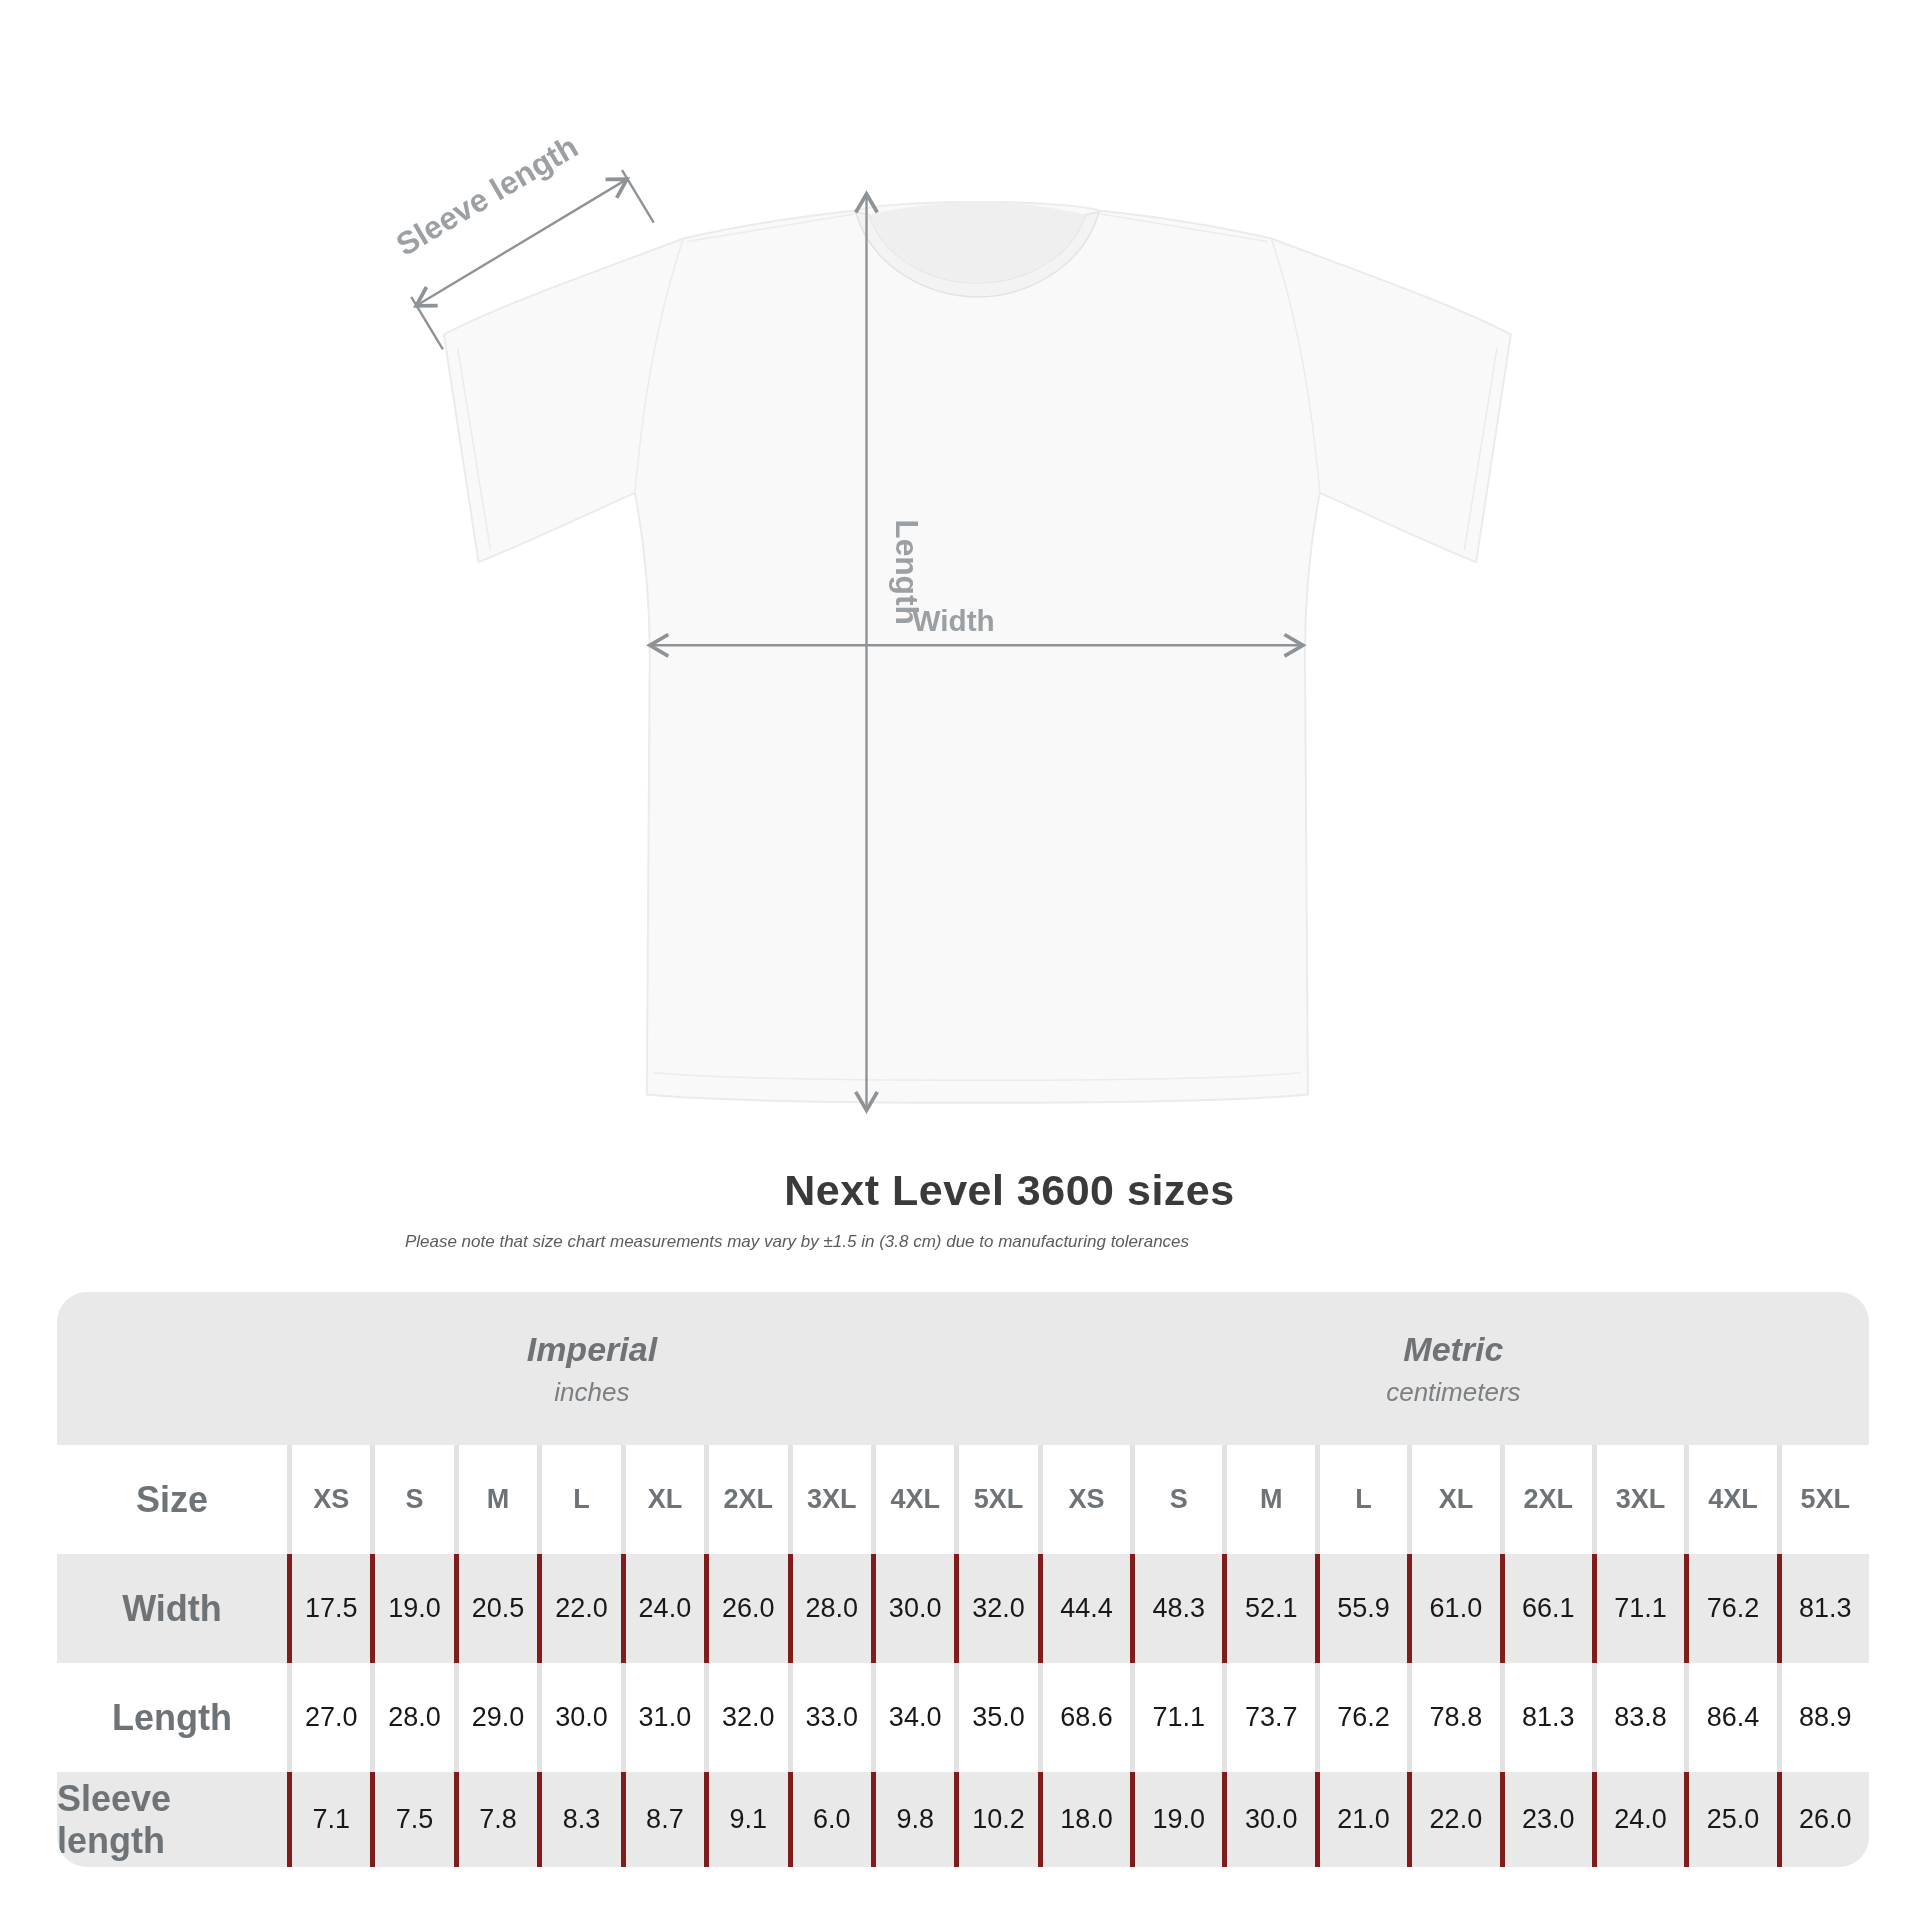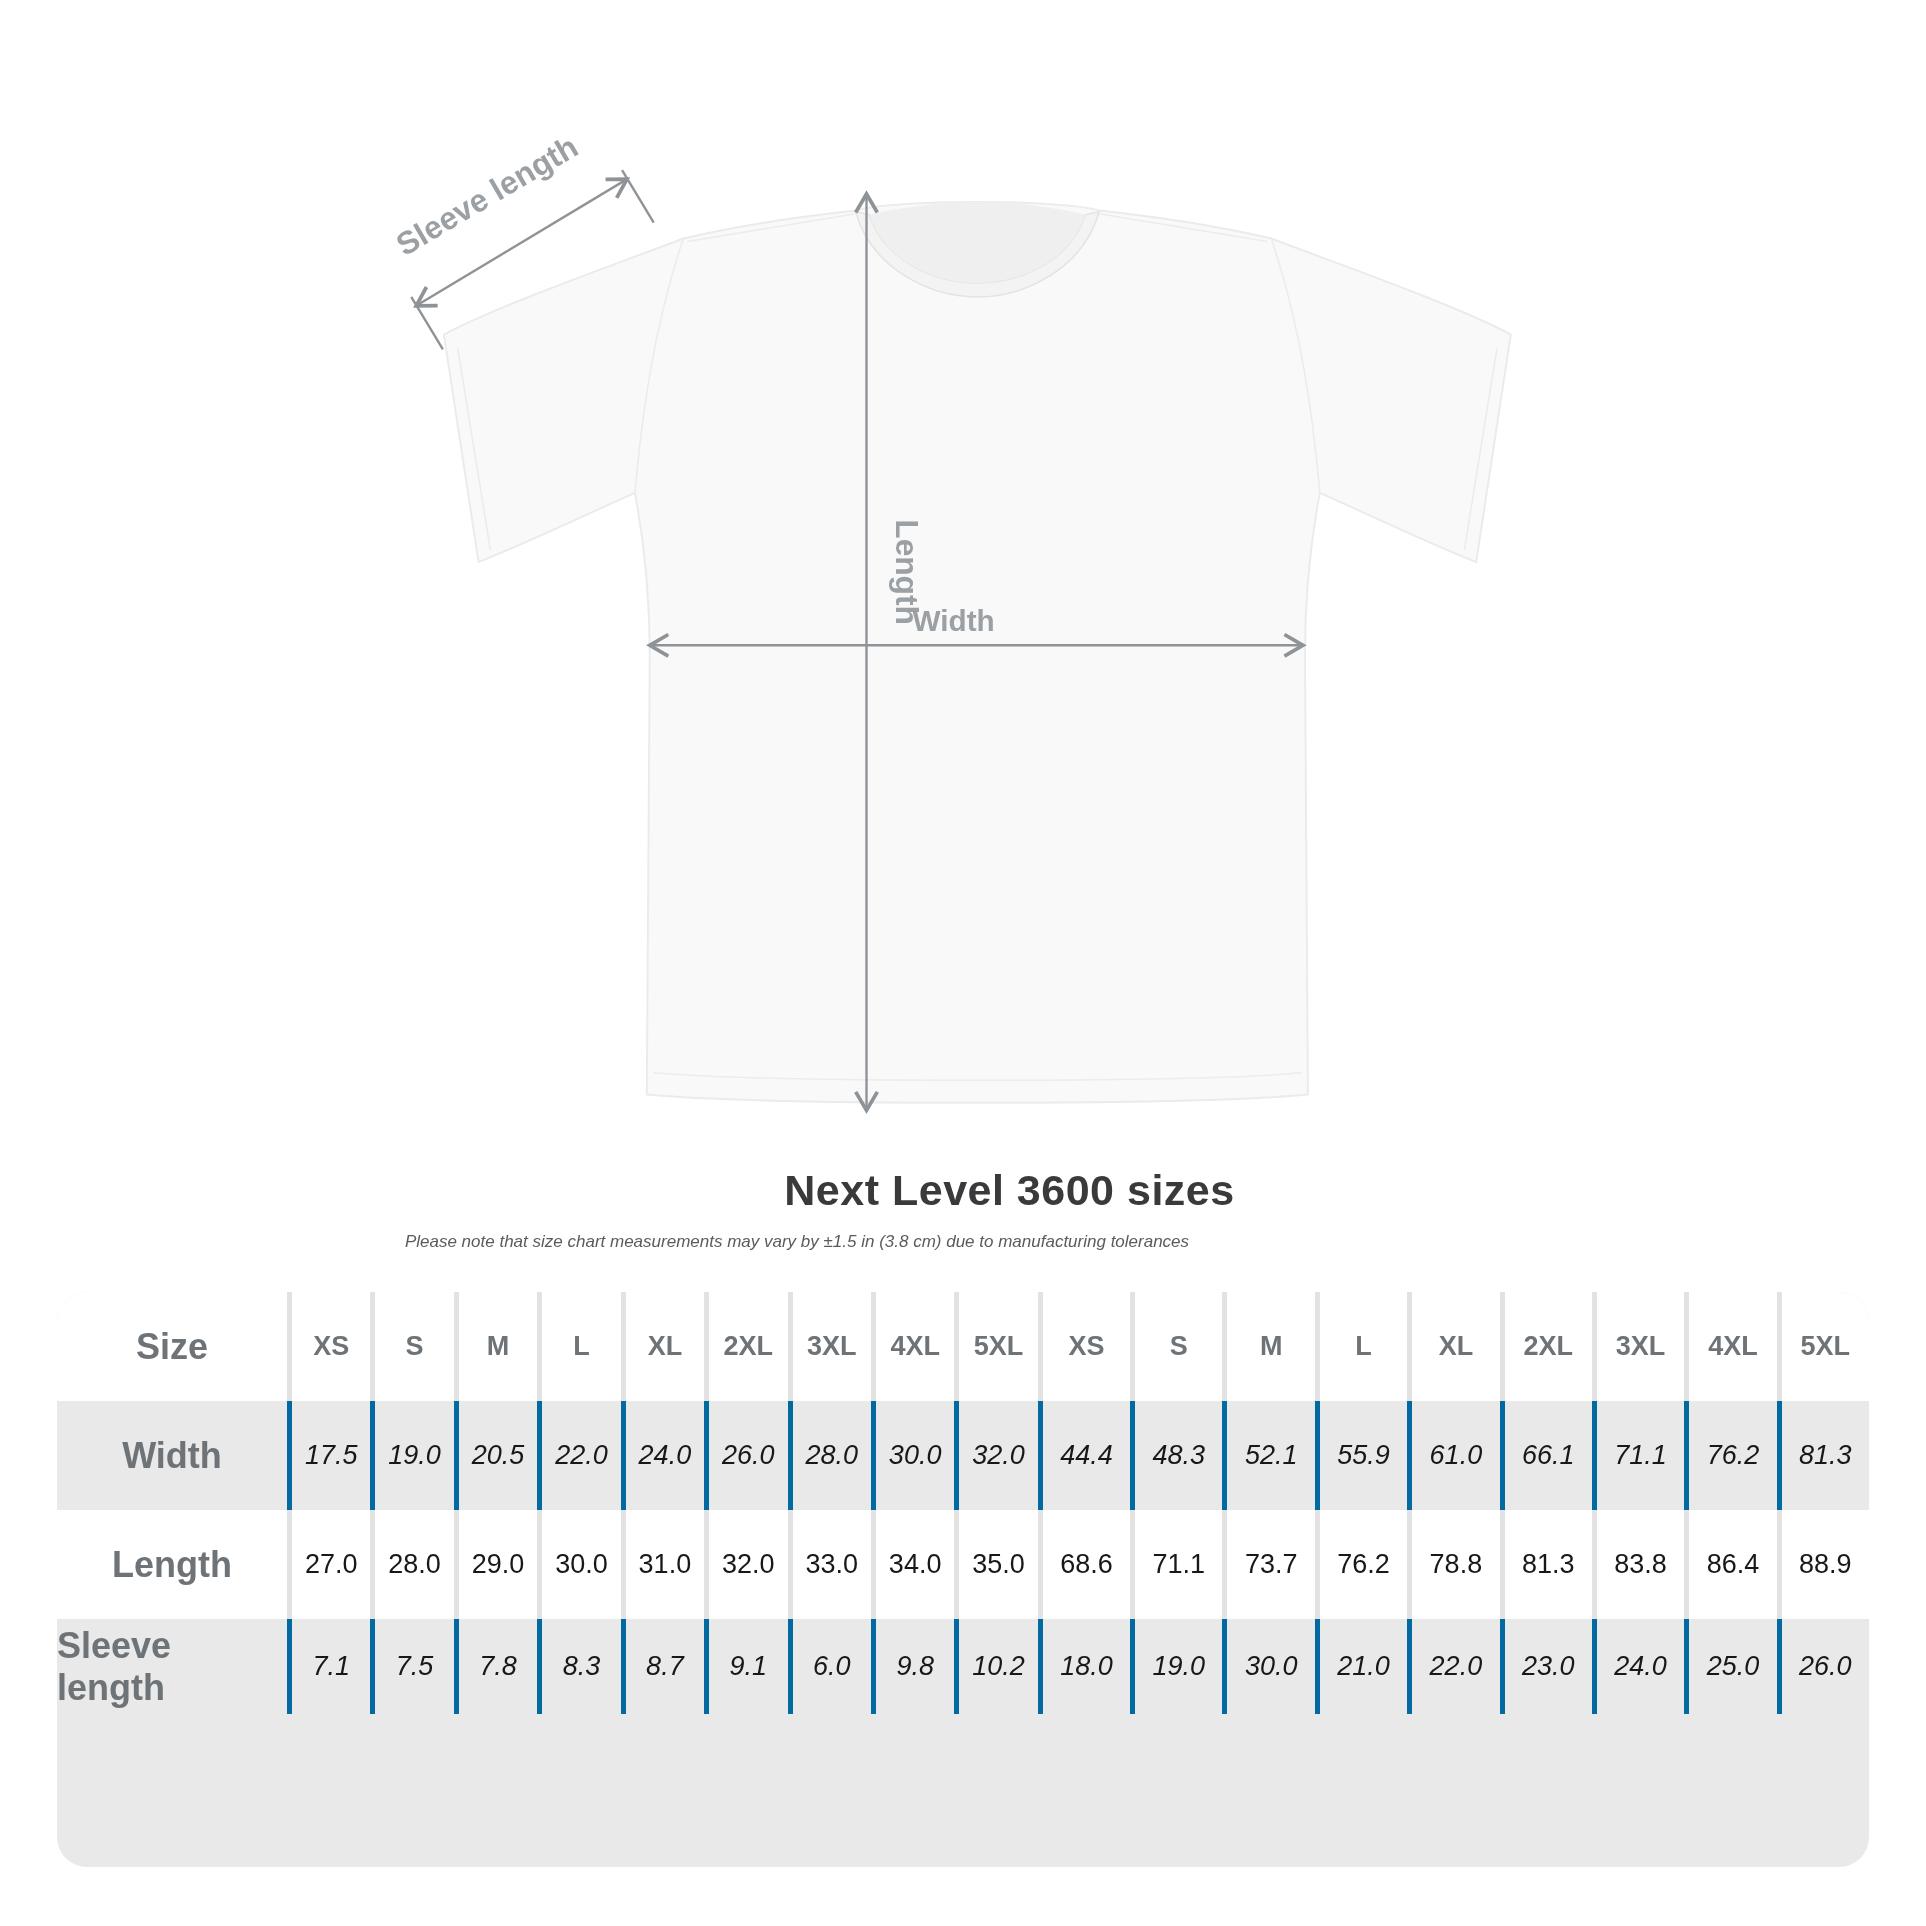--- a/index.html
+++ b/index.html
@@ -39,21 +39,21 @@
   .trow{position:relative;}
   .trow .cell{
     display:flex;align-items:center;justify-content:center;
     font-size:27px;
   }
   .trow.white{background:#ffffff;}
   .trow.gray{background:transparent;}
   .trow.white .cell + .cell,
   .trow.white .cell.first-data{border-left:5px solid #e2e2e2;}
   .trow.gray .cell + .cell,
-  .trow.gray .cell.first-data{border-left:5px solid #0369a1;font-style:italic;}
+  .trow.gray .cell.first-data{border-left:5px solid #7f1d1d;}
   .trow.h110{height:109px;}
   .trow.h96{height:95px;}
   .cell.rowlabel{font-weight:bold;color:#6d7377;font-size:36px;}
   .cell.size{font-weight:bold;color:#6d7377;text-align:right;}
   .cell.val{color:#17181a;}
 </style>
 </head>
 <body>
 
 <div class="diagram">
@@ -119,20 +119,30 @@
       <text x="963" y="638" font-size="30" text-anchor="middle">Width</text>
     </g>
   </svg>
 </div>
 
 <div class="title">Next Level 3600 sizes</div>
 <div class="subtitle">Please note that size chart measurements may vary by ±1.5 in (3.8 cm) due to manufacturing tolerances</div>
 
 <div class="panel">
 
+  <div class="grid-row band">
+    <div class="unit imperial">
+      <div class="unit-name">Imperial</div>
+      <div class="unit-sub">inches</div>
+    </div>
+    <div class="unit metric">
+      <div class="unit-name">Metric</div>
+      <div class="unit-sub">centimeters</div>
+    </div>
+  </div>
 
   <div class="grid-row trow white h110">
     <div class="cell rowlabel">Size</div>
   <div class="cell size first-data">XS</div>
       <div class="cell size">S</div>
       <div class="cell size">M</div>
       <div class="cell size">L</div>
       <div class="cell size">XL</div>
       <div class="cell size">2XL</div>
       <div class="cell size">3XL</div>

